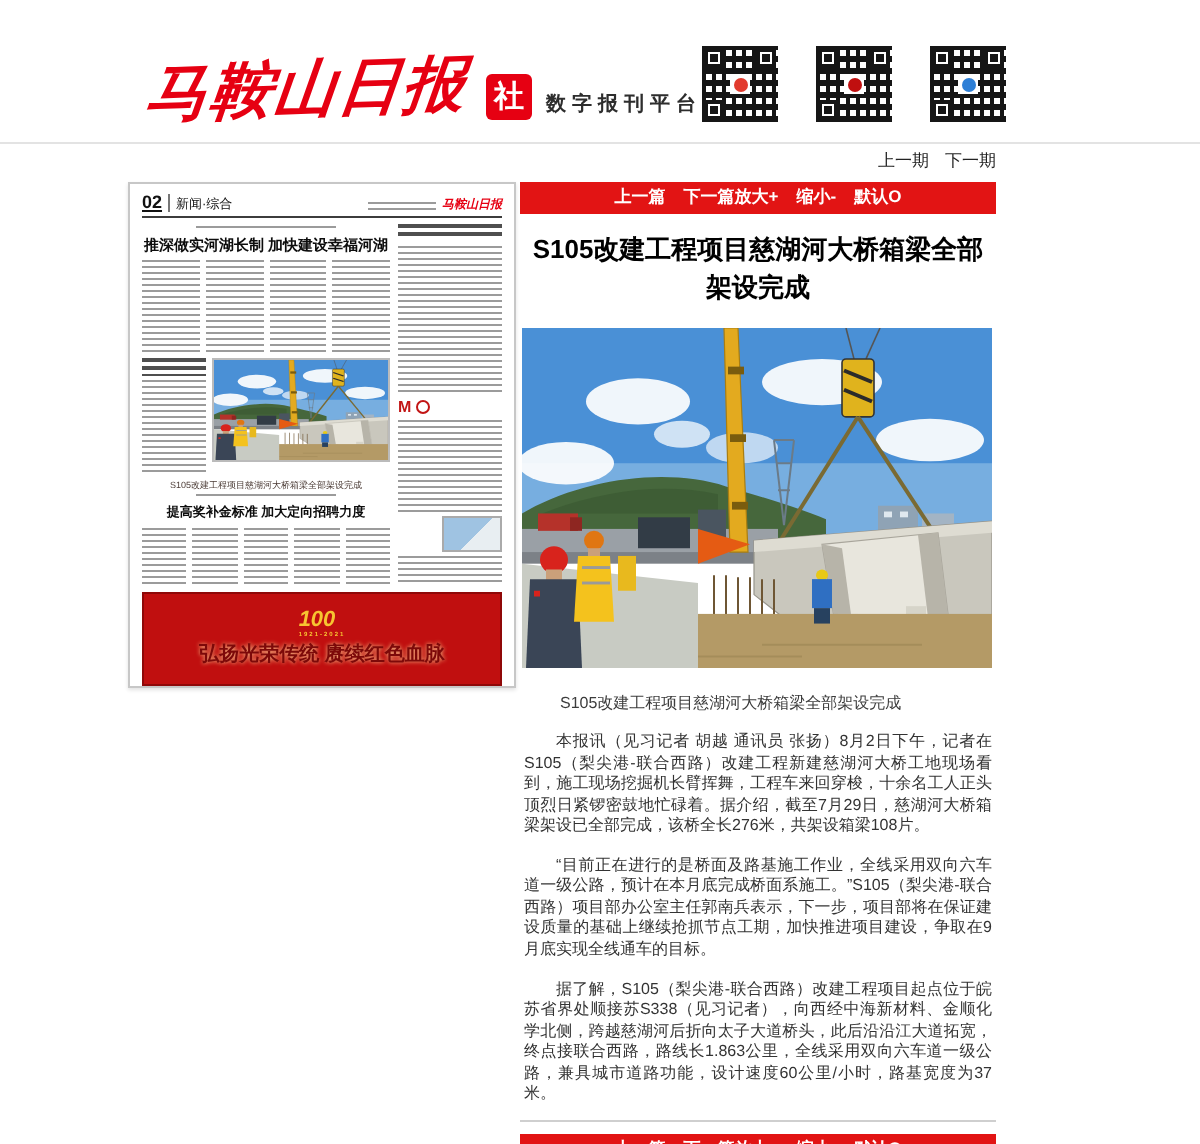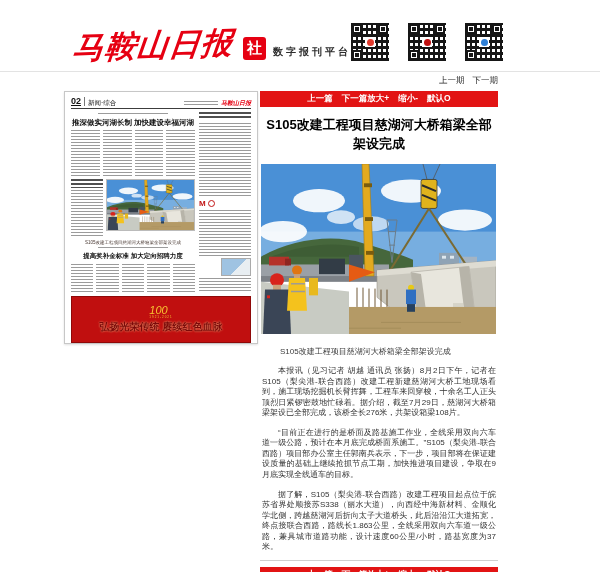--- a/index.html
+++ b/index.html
@@ -66,21 +66,21 @@
   .p-cap{font-size:4.5px;color:#4a3a34;white-space:nowrap;overflow:hidden;margin:2px 0 2px;text-align:center;}
   .p-h2{font-size:6.5px;font-weight:700;color:#0d0d0d;text-align:center;white-space:nowrap;overflow:hidden;}
   .p-rightcol{flex:1;display:flex;flex-direction:column;gap:2px;}
   .p-h3{height:8px;margin-bottom:1px;}
   .p-rlogo{display:flex;align-items:center;gap:2px;height:9px;}
   .p-rlogo b{color:#c21515;font-size:8px;line-height:1;}
   .p-rlogo i{width:7px;height:7px;border:1.5px solid #c21515;border-radius:50%;}
   .p-rimg{width:30px;height:18px;background:linear-gradient(135deg,#9fc3e2 55%,#e8eef2 55%);border:1px solid #aaa;align-self:flex-end;}
   .p-banner{margin-top:4px;height:47px;background:var(--banner-red);border:1px solid #8f0808;
     display:flex;flex-direction:column;align-items:center;justify-content:center;gap:1px;}
-  .p-100{color:#f7c431;font-weight:400;font-style:italic;font-size:11px;line-height:1;}
+  .p-100{color:#f7c431;font-weight:700;font-style:italic;font-size:11px;line-height:1;}
   .p-100 small{display:block;font-size:3px;font-style:normal;text-align:center;letter-spacing:1px;}
   .p-slogan{font-size:10px;font-weight:700;color:#7d0909;text-shadow:0 0 2px rgba(255,225,160,.85);white-space:nowrap;}
   .thumb-footer{display:flex;justify-content:space-between;align-items:center;font-size:8.5px;color:#333;margin-top:6px;}
   .thumb-footer .links{display:flex;gap:6px;align-items:center;}
   .thumb-footer a{color:#333;text-decoration:none;cursor:pointer;}
   .pdf-ic{width:8px;height:10px;background:#d91414;position:relative;display:inline-block;cursor:pointer;}
   .pdf-ic::after{content:"";position:absolute;right:0;top:0;border:2px solid #fff;border-left-color:transparent;border-bottom-color:transparent;}
 
   
   .article-col{width:238px;flex:none;display:flex;flex-direction:column;min-height:487px;}
@@ -376,21 +376,21 @@
             <circle cx="150" cy="128" r="3" fill="#e8c916"></circle>
             <rect x="145" y="130" width="10" height="15" fill="#2f6fc2"></rect>
             <rect x="146" y="145" width="8" height="8" fill="#27415f"></rect>
           </svg>
         </div>
 
       <div class="art-cap">S105改建工程项目慈湖河大桥箱梁全部架设完成</div>
 
       <p class="para">本报讯（见习记者 胡越 通讯员 张扬）8月2日下午，记者在S105（梨尖港-联合西路）改建工程新建慈湖河大桥工地现场看到，施工现场挖掘机长臂挥舞，工程车来回穿梭，十余名工人正头顶烈日紧锣密鼓地忙碌着。据介绍，截至7月29日，慈湖河大桥箱梁架设已全部完成，该桥全长276米，共架设箱梁108片。</p>
       <p class="para">“目前正在进行的是桥面及路基施工作业，全线采用双向六车道一级公路，预计在本月底完成桥面系施工。”S105（梨尖港-联合西路）项目部办公室主任郭南兵表示，下一步，项目部将在保证建设质量的基础上继续抢抓节点工期，加快推进项目建设，争取在9月底实现全线通车的目标。</p>
-      <p class="para">据了解，S105（梨尖港-联合西路）改建工程项目起点位于皖苏省界处顺接苏S338（丽水大道），向西经中海新材料、金顺化学北侧，跨越慈湖河后折向太子大道桥头，此后沿沿江大道拓宽，终点接联合西路，路线长1.863公里，全线采用双向六车道一级公路，兼具城市道路功能，设计速度60公里/小时，路基宽度为37米。</p>
+      <p class="para">据了解，S105（梨尖港-联合西路）改建工程项目起点位于皖苏省界处顺接苏S338（见习记者），向西经中海新材料、金顺化学北侧，跨越慈湖河后折向太子大道桥头，此后沿沿江大道拓宽，终点接联合西路，路线长1.863公里，全线采用双向六车道一级公路，兼具城市道路功能，设计速度60公里/小时，路基宽度为37米。</p>
 
       <div class="bot-wrap">
         <div class="bot-line"></div>
         <div class="bar">
           <span class="grp">
             <a>上一篇</a>
             <a>下一篇</a>
           </span>
           <span class="grp">
             <a>放大+</a>

